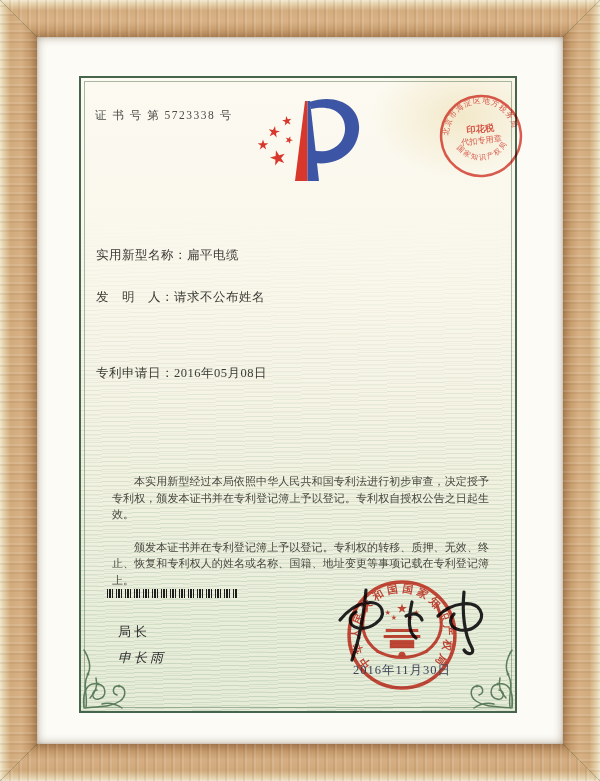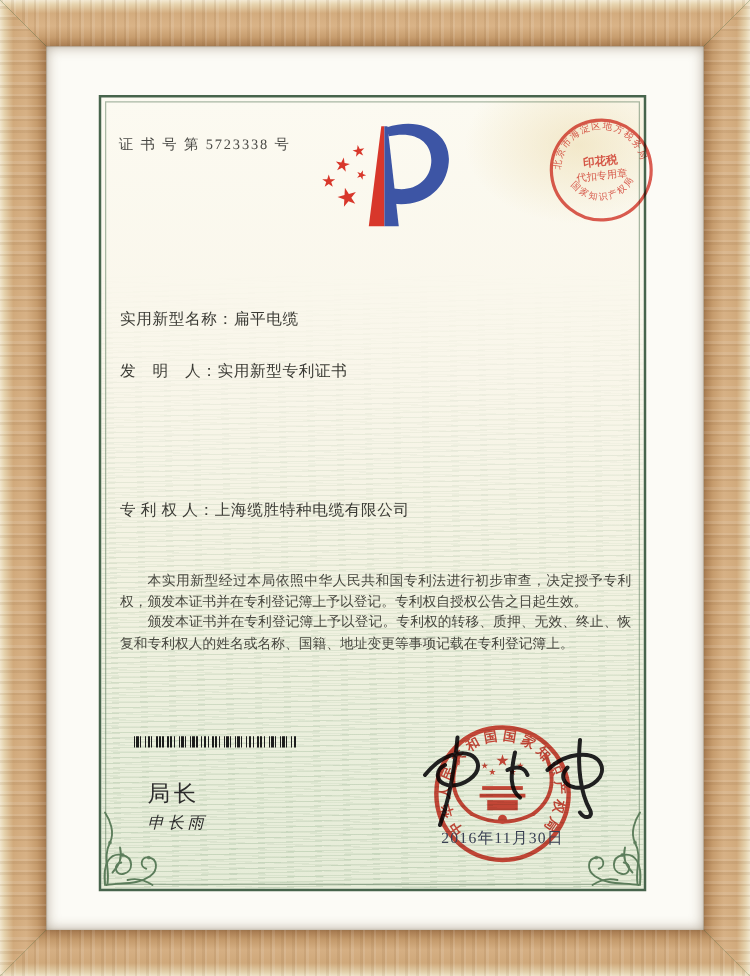--- a/index.html
+++ b/index.html
@@ -43,24 +43,24 @@
     -webkit-mask-image:linear-gradient(to bottom, transparent 0%, transparent 22%, rgba(0,0,0,.45) 45%, rgba(0,0,0,.8) 68%, #000 100%);
     mask-image:linear-gradient(to bottom, transparent 0%, transparent 22%, rgba(0,0,0,.45) 45%, rgba(0,0,0,.8) 68%, #000 100%);}
   .inner-line{position:absolute;inset:3px;border:1px solid rgba(100,130,100,.55);pointer-events:none;}
   .cert-no{position:absolute;left:14px;top:30px;font-size:11.5px;letter-spacing:1.5px;color:#4a4a46;}
   .logo{position:absolute;left:170px;top:16px;}
   .title{position:absolute;left:0;right:0;top:102px;text-align:center;font-size:26px;
          font-weight:600;letter-spacing:7px;color:#1f1f1f;}
   .field{position:absolute;left:15px;font-size:12.5px;color:#3b3b35;letter-spacing:.5px;white-space:nowrap;text-align:right;}
   .f0{top:169px}.f1{top:211px}.f2{top:249px}.f3{top:287px}.f4{top:322px}.f5{top:357px}
   .paras{position:absolute;left:15px;top:379px;width:409px;}
-  .paras p{margin:0;text-indent:2em;font-size:11px;line-height:16.5px;color:#47473f;text-align:justify;}
+  .paras p{margin:16px;text-indent:2em;font-size:11px;line-height:16.5px;color:#47473f;text-align:justify;}
   .barcode{position:absolute;left:26px;top:511px;width:130px;height:9px;
     background:repeating-linear-gradient(90deg,#1d1d1d 0 1px,transparent 1px 2px,#1d1d1d 2px 4px,transparent 4px 5px,#1d1d1d 5px 6px,transparent 6px 9px);}
-  .signer-title{position:absolute;left:37px;top:545px;font-size:18px;letter-spacing:3px;color:#2c2c2c;}
+  .signer-title{position:absolute;left:37px;top:545px;font-size:13px;letter-spacing:3px;color:#2c2c2c;}
   .signer-name{position:absolute;left:37px;top:571px;font-size:13px;letter-spacing:3px;color:#2c2c2c;font-style:italic;}
   .signature{position:absolute;left:245px;top:508px;}
   .office-seal{position:absolute;left:264px;top:500px;mix-blend-mode:multiply;opacity:.92;}
   .seal-date{position:absolute;left:246px;top:584px;width:150px;text-align:center;
              font-size:12.5px;letter-spacing:1px;color:#3a4154;}
   .footer{position:absolute;left:0;right:0;top:620px;text-align:center;font-size:10px;
           letter-spacing:1px;color:#4a4a44;}
   .tax-stamp{position:absolute;left:356px;top:14px;mix-blend-mode:multiply;opacity:.88;transform:rotate(-6deg);}
   .ornament{position:absolute;bottom:-1px;pointer-events:none;}
   .ornament.left{left:-1px;}
@@ -94,22 +94,22 @@
           <use href="#star" transform="translate(36,27) scale(5) rotate(-10)"></use>
           <use href="#star" transform="translate(38,46) scale(4) rotate(20)"></use>
         </g>
         <polygon points="54,7 56.5,7 56.5,87 44,87" fill="#d8372b"></polygon>
         <polygon points="56.5,7 59,7 68,87 56.5,87" fill="#3d55a5"></polygon>
         <path d="M58,8 C88,-2 110,14 108,36 C106,60 84,74 58,68 L61,56 C79,61 93,51 94,36 C95,20 82,10 60,15 Z" fill="#3d55a5"></path>
       </svg>
 
 
       <div class="field f0"><span>实用新型名称：</span><span>扁平电缆</span></div>
-      <div class="field f1"><span>发　明　人：</span><span>实用新型专利证书</span></div>
-      <div class="field f4"><span>专 利 权 人：</span><span>上海缆胜特种电缆有限公司</span></div>
+      <div class="field f1"><span>发　明　人：</span><span>请求不公布姓名</span></div>
+      <div class="field f3"><span>专利申请日：</span><span>2016年05月08日</span></div>
 
       <div class="paras">
         <p>本实用新型经过本局依照中华人民共和国专利法进行初步审查，决定授予专利权，颁发本证书并在专利登记簿上予以登记。专利权自授权公告之日起生效。</p>
         <p>颁发本证书并在专利登记簿上予以登记。专利权的转移、质押、无效、终止、恢复和专利权人的姓名或名称、国籍、地址变更等事项记载在专利登记簿上。</p>
       </div>
 
       <div class="barcode"></div>
 
       <div class="signer-title">局长</div>
       <div class="signer-name">申长雨</div>

